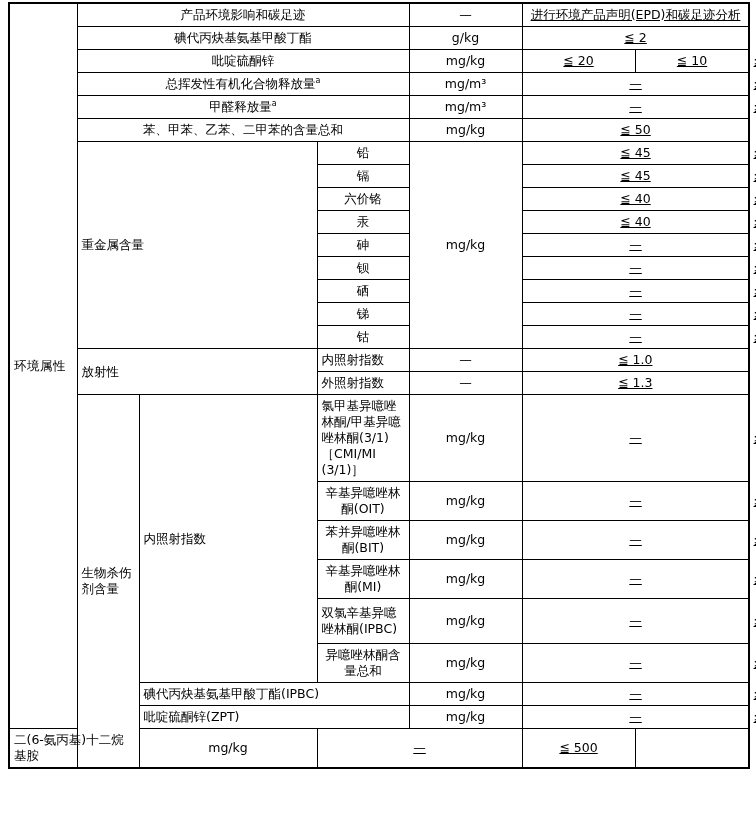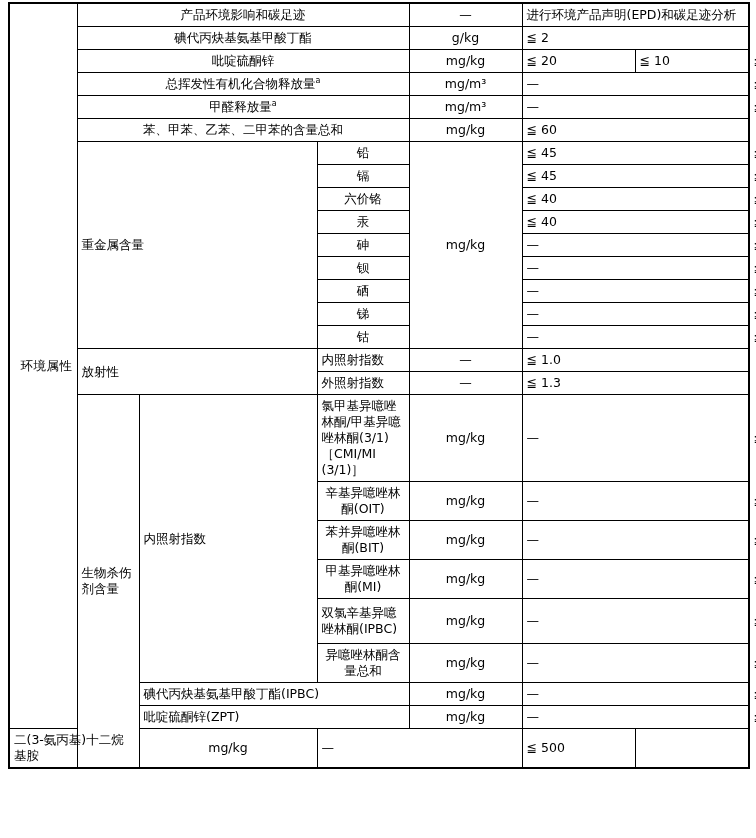--- a/index.html
+++ b/index.html
@@ -37,31 +37,32 @@
   table.spec {
     border: 2px solid #000;
   }
   .c-left {
     text-align: center;
     padding-left: 8px;
   }
   .c-center {
   }
   .attr-cell {
-    text-align: right;
+    text-align: left;
     font-size: 12.5px;
     letter-spacing: 0.5px;
   }
   .unit {
     text-align: center;
     white-space: nowrap;
   }
   .val {
-    text-align: left;
+    text-align: center;
     white-space: nowrap;
+    text-decoration: underline;
   }
   sup {
     font-size: 8px;
     vertical-align: super;
   }
   .wrapcell {
     text-align: left;
     padding-left: 7px;
     padding-right: 5px;
     line-height: 1.45;
@@ -118,21 +119,21 @@
       <tr>
         <td colspan="3" class="c-left"><span>甲醛释放量</span><sup>a</sup></td>
         <td class="unit">mg/m³</td>
         <td colspan="2" class="val">—</td>
         <td class="val">≦ 0.1</td>
       </tr>
 
       <tr>
         <td colspan="3" class="c-left">苯、甲苯、乙苯、二甲苯的含量总和</td>
         <td class="unit">mg/kg</td>
-        <td colspan="2" class="val">≦ 60</td>
+        <td colspan="2" class="val">≦ 50</td>
       </tr>
 
       <tr>
         <td rowspan="9" colspan="2" class="vert-label">重金属含量</td>
         <td class="c-left">铅</td>
         <td rowspan="9" class="unit">mg/kg</td>
         <td colspan="2" class="val">≦ 45</td>
         <td class="val">≦ 20</td>
       </tr>
       <tr>
@@ -202,21 +203,21 @@
         <td colspan="2" class="val">—</td>
         <td class="val">≦ 500</td>
       </tr>
       <tr>
         <td class="c-left">苯并异噫唑林酮(BIT)</td>
         <td class="unit">mg/kg</td>
         <td colspan="2" class="val">—</td>
         <td class="val">≦ 500</td>
       </tr>
       <tr>
-        <td class="c-left">甲基异噫唑林酮(MI)</td>
+        <td class="c-left">辛基异噫唑林酮(MI)</td>
         <td class="unit">mg/kg</td>
         <td colspan="2" class="val">—</td>
         <td class="val">≦ 200</td>
       </tr>
       <tr>
         <td class="wrapcell" style="height:38px">双氯辛基异噫唑林酮(IPBC)</td>
         <td class="unit">mg/kg</td>
         <td colspan="2" class="val">—</td>
         <td class="val">≦ 500</td>
       </tr>
@@ -233,20 +234,20 @@
         <td colspan="2" class="val">—</td>
         <td class="val">≦ 1 500</td>
       </tr>
       <tr>
         <td colspan="2" class="c-center">吡啶硫酮锌(ZPT)</td>
         <td class="unit">mg/kg</td>
         <td colspan="2" class="val">—</td>
         <td class="val">≦ 1 500</td>
       </tr>
       <tr>
-        <td colspan="2" class="c-center">二(3-氨丙基)十二烷基胺</td>
+        <td colspan="2" class="c-center">二(6-氨丙基)十二烷基胺</td>
         <td class="unit">mg/kg</td>
         <td colspan="2" class="val">—</td>
         <td class="val">≦ 500</td>
       </tr>
     </tbody>
   </table>
 </div>
 
 </body></html>

